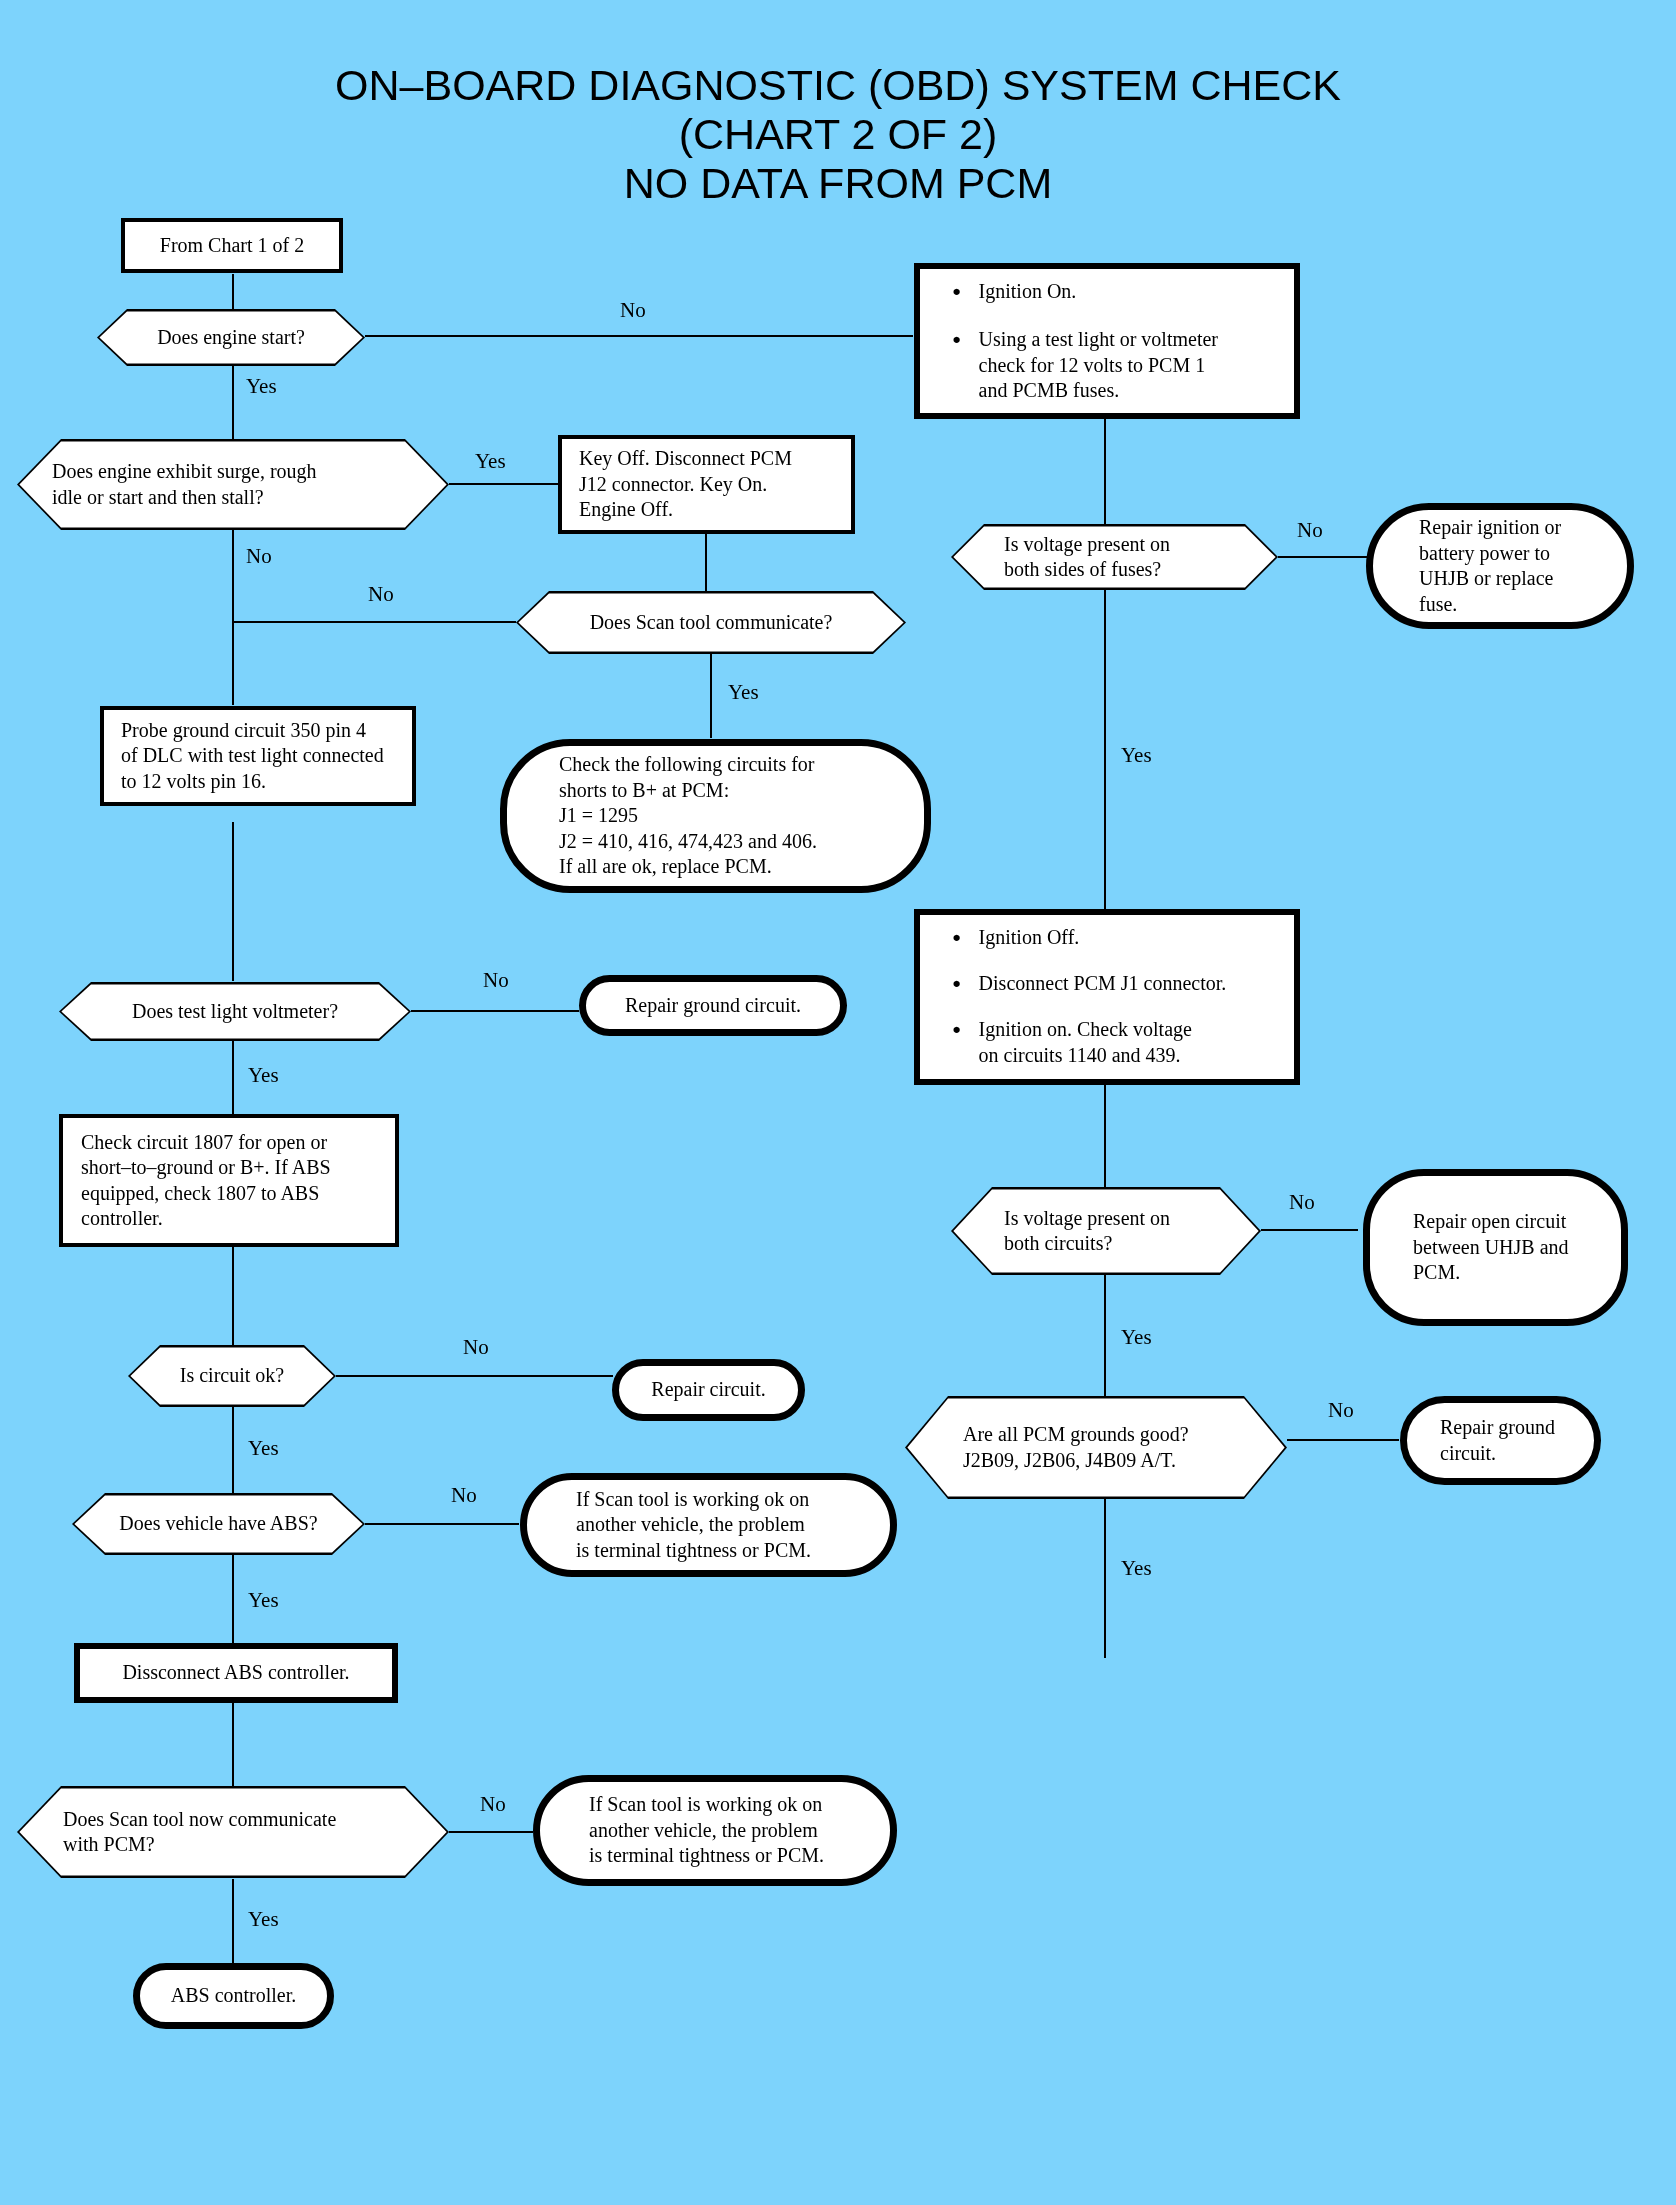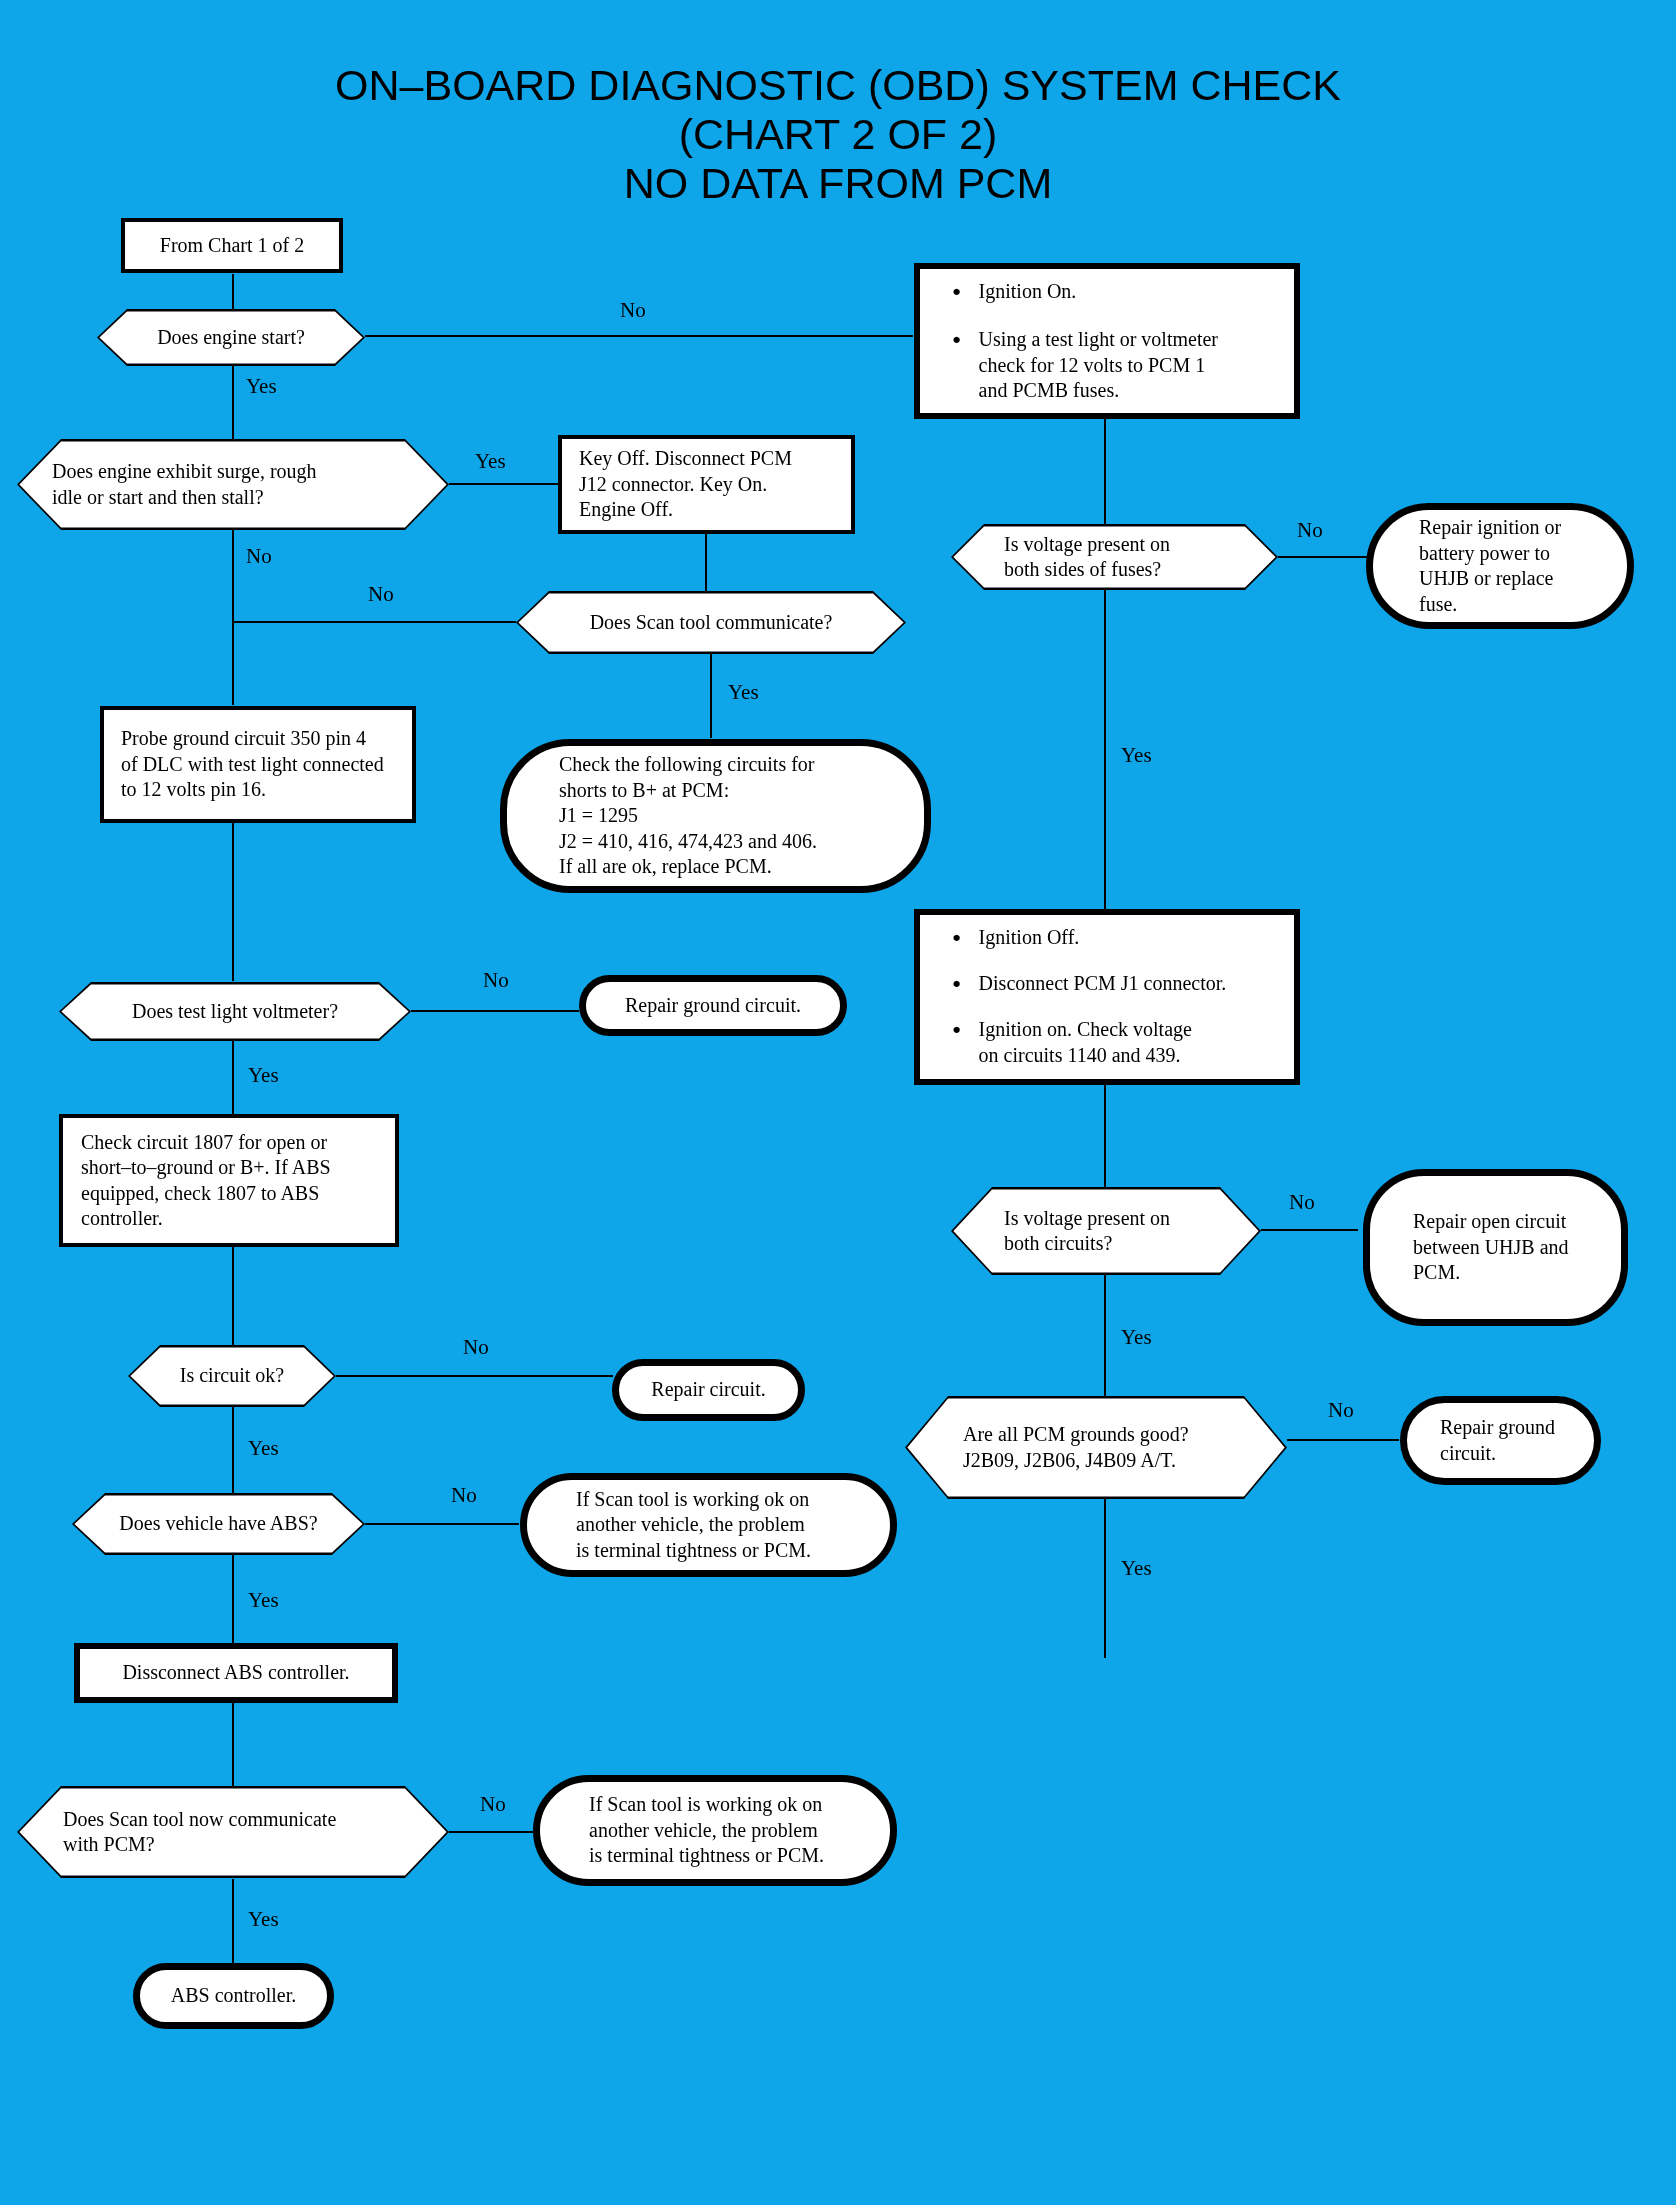--- a/index.html
+++ b/index.html
@@ -1,20 +1,20 @@
 <!DOCTYPE html>
 <html style="font-size:9.7px"><head>
 <meta charset="utf-8">
 <style>
   html,body{margin:0;padding:0;background:#ffffff;}
   .canvas{
     position:relative;
     width:1676px;
     height:2205px;
-    background:#0ea5e9;
+    background:#7dd3fc;
     font-family:"Liberation Serif", serif;
     font-size:20px;
     line-height:25.5px;
     color:#000000;
   }
   .title{
     position:absolute;
     left:0; top:61px; width:1676px;
     text-align:center;
     font-family:"Liberation Sans", sans-serif;
@@ -175,21 +175,21 @@
 J12 connector. Key On.
 Engine Off.</div>
   </div>
 
   <div class="hex" style="left:516px;top:591px;width:390px;height:63px;--d:33px">
     <div class="shape"></div>
     <div class="shape in"></div>
     <div class="txt">Does Scan tool communicate?</div>
   </div>
 
-  <div class="rect leftal" style="left:100px;top:706px;width:316px;height:117px;border-width:4.9px">
+  <div class="rect leftal" style="left:100px;top:706px;width:316px;height:100px;border-width:4.9px">
     <div class="txt" style="padding-left:17px">Probe ground circuit 350 pin 4
 of DLC with test light connected
 to 12 volts pin 16.</div>
   </div>
 
   <div class="terminal leftal" style="left:500px;top:739px;width:431px;height:154px;border-radius:70px">
     <div class="txt" style="padding-left:52px">Check the following circuits for
 shorts to B+ at PCM:
 J1 = 1295
 J2 = 410, 416, 474,423 and 406.

